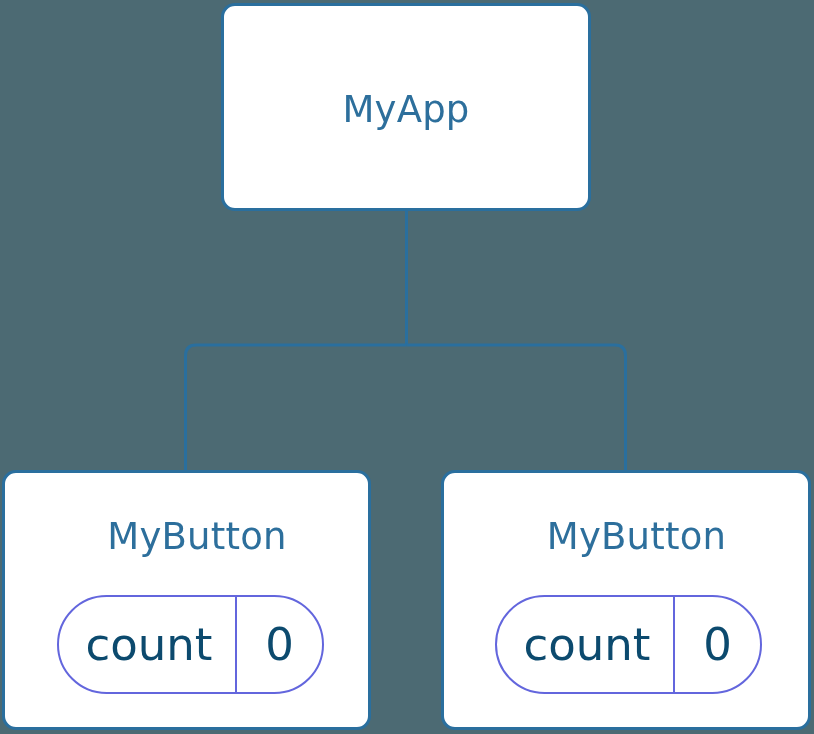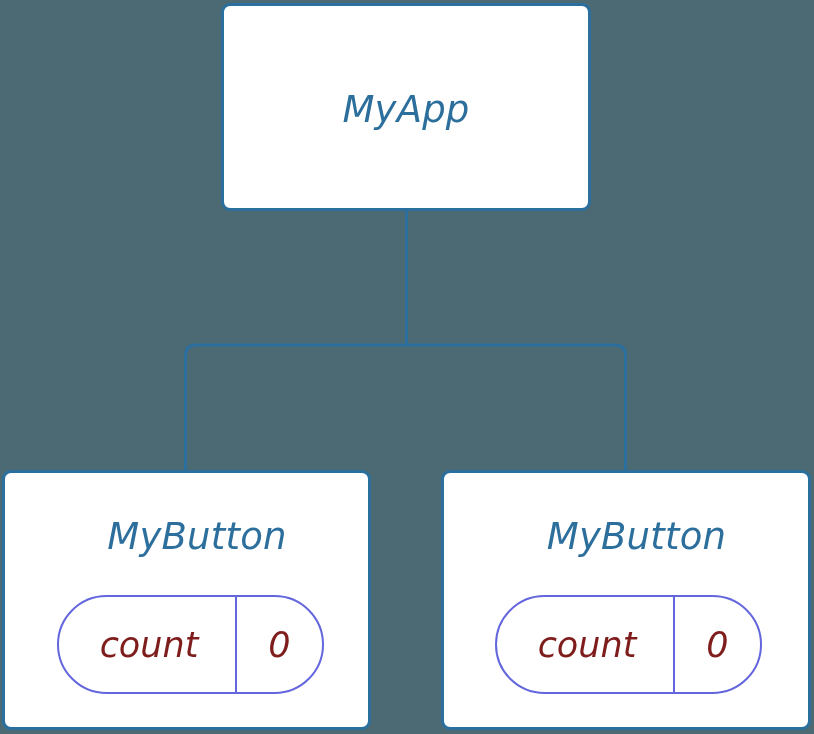--- a/index.html
+++ b/index.html
@@ -24,24 +24,23 @@
     left: 0;
     top: 0;
     width: 814px;
     height: 734px;
     pointer-events: none;
   }
   .node {
     position: absolute;
     background: #ffffff;
     border: 3px solid #2a6f9e;
-    border-radius: 9px;
+    border-radius: 14px;
     box-sizing: border-box;
     z-index: 2;
-    font-style: italic;
   }
   #node-root {
     left: 221px;
     top: 3px;
     width: 370px;
     height: 208px;
   }
   #node-child-0 {
     left: 2px;
     top: 470px;
@@ -83,22 +82,22 @@
     background: #ffffff;
     display: flex;
     align-items: stretch;
     overflow: hidden;
   }
   .pill-key,
   .pill-val {
     display: flex;
     align-items: center;
     justify-content: center;
-    color: #7f1d1d;
-    font-size: 35px;
+    color: #0c4a6e;
+    font-size: 45px;
     line-height: 38px;
     white-space: nowrap;
   }
   .pill-key {
     width: 172px;
     padding-left: 4px;
   }
   .pill-val {
     flex: 1;
     border-left: 2px solid #6366dd;

